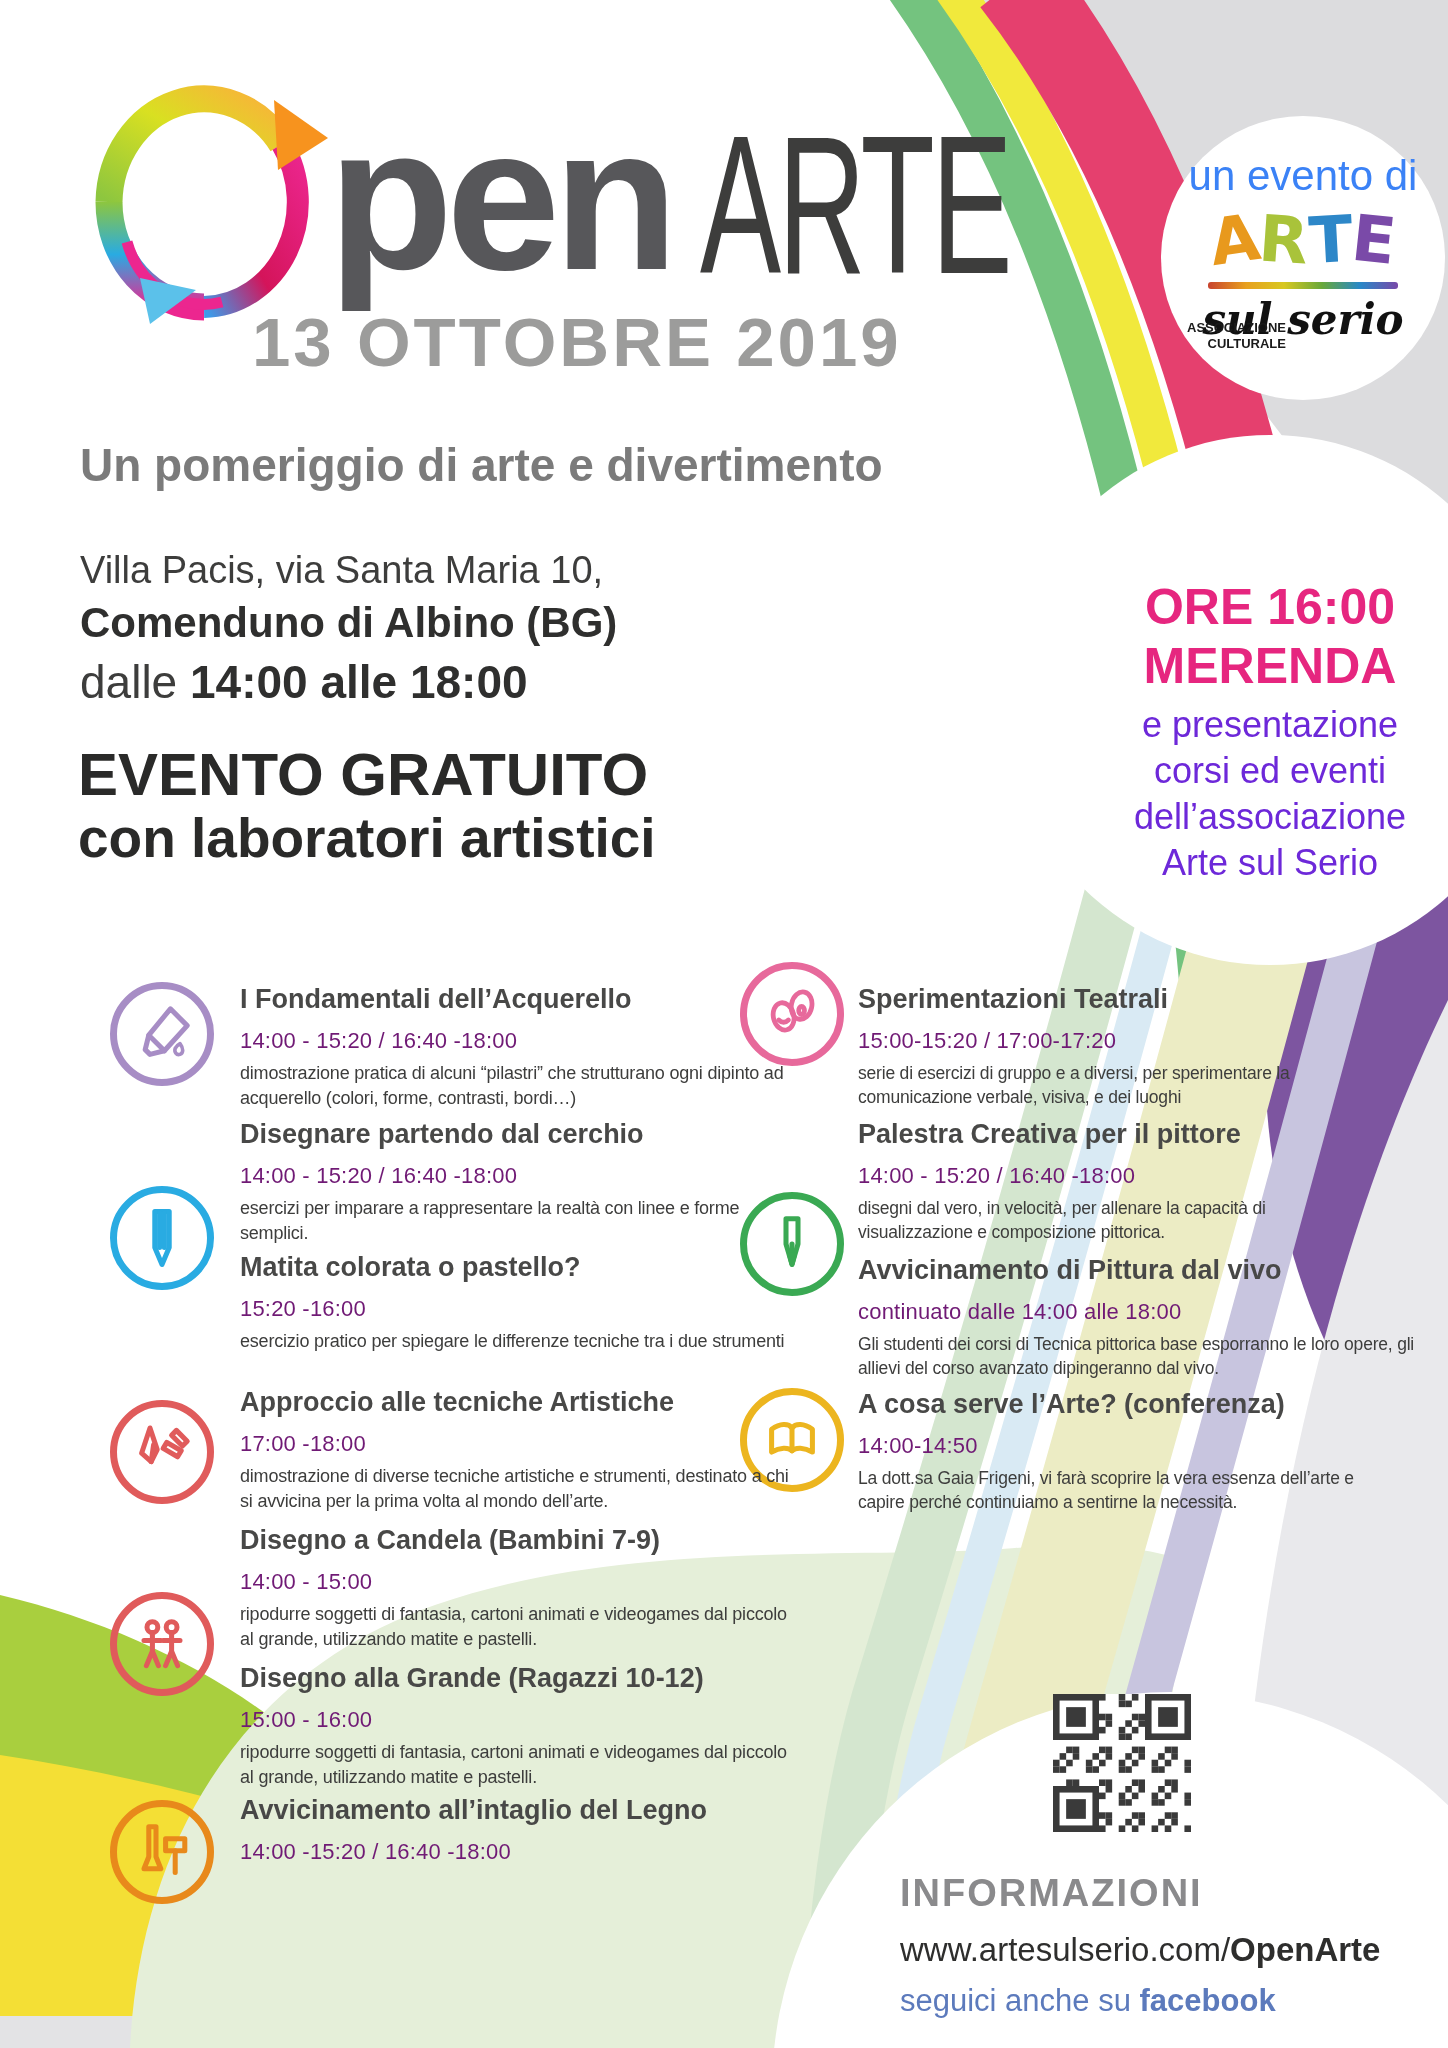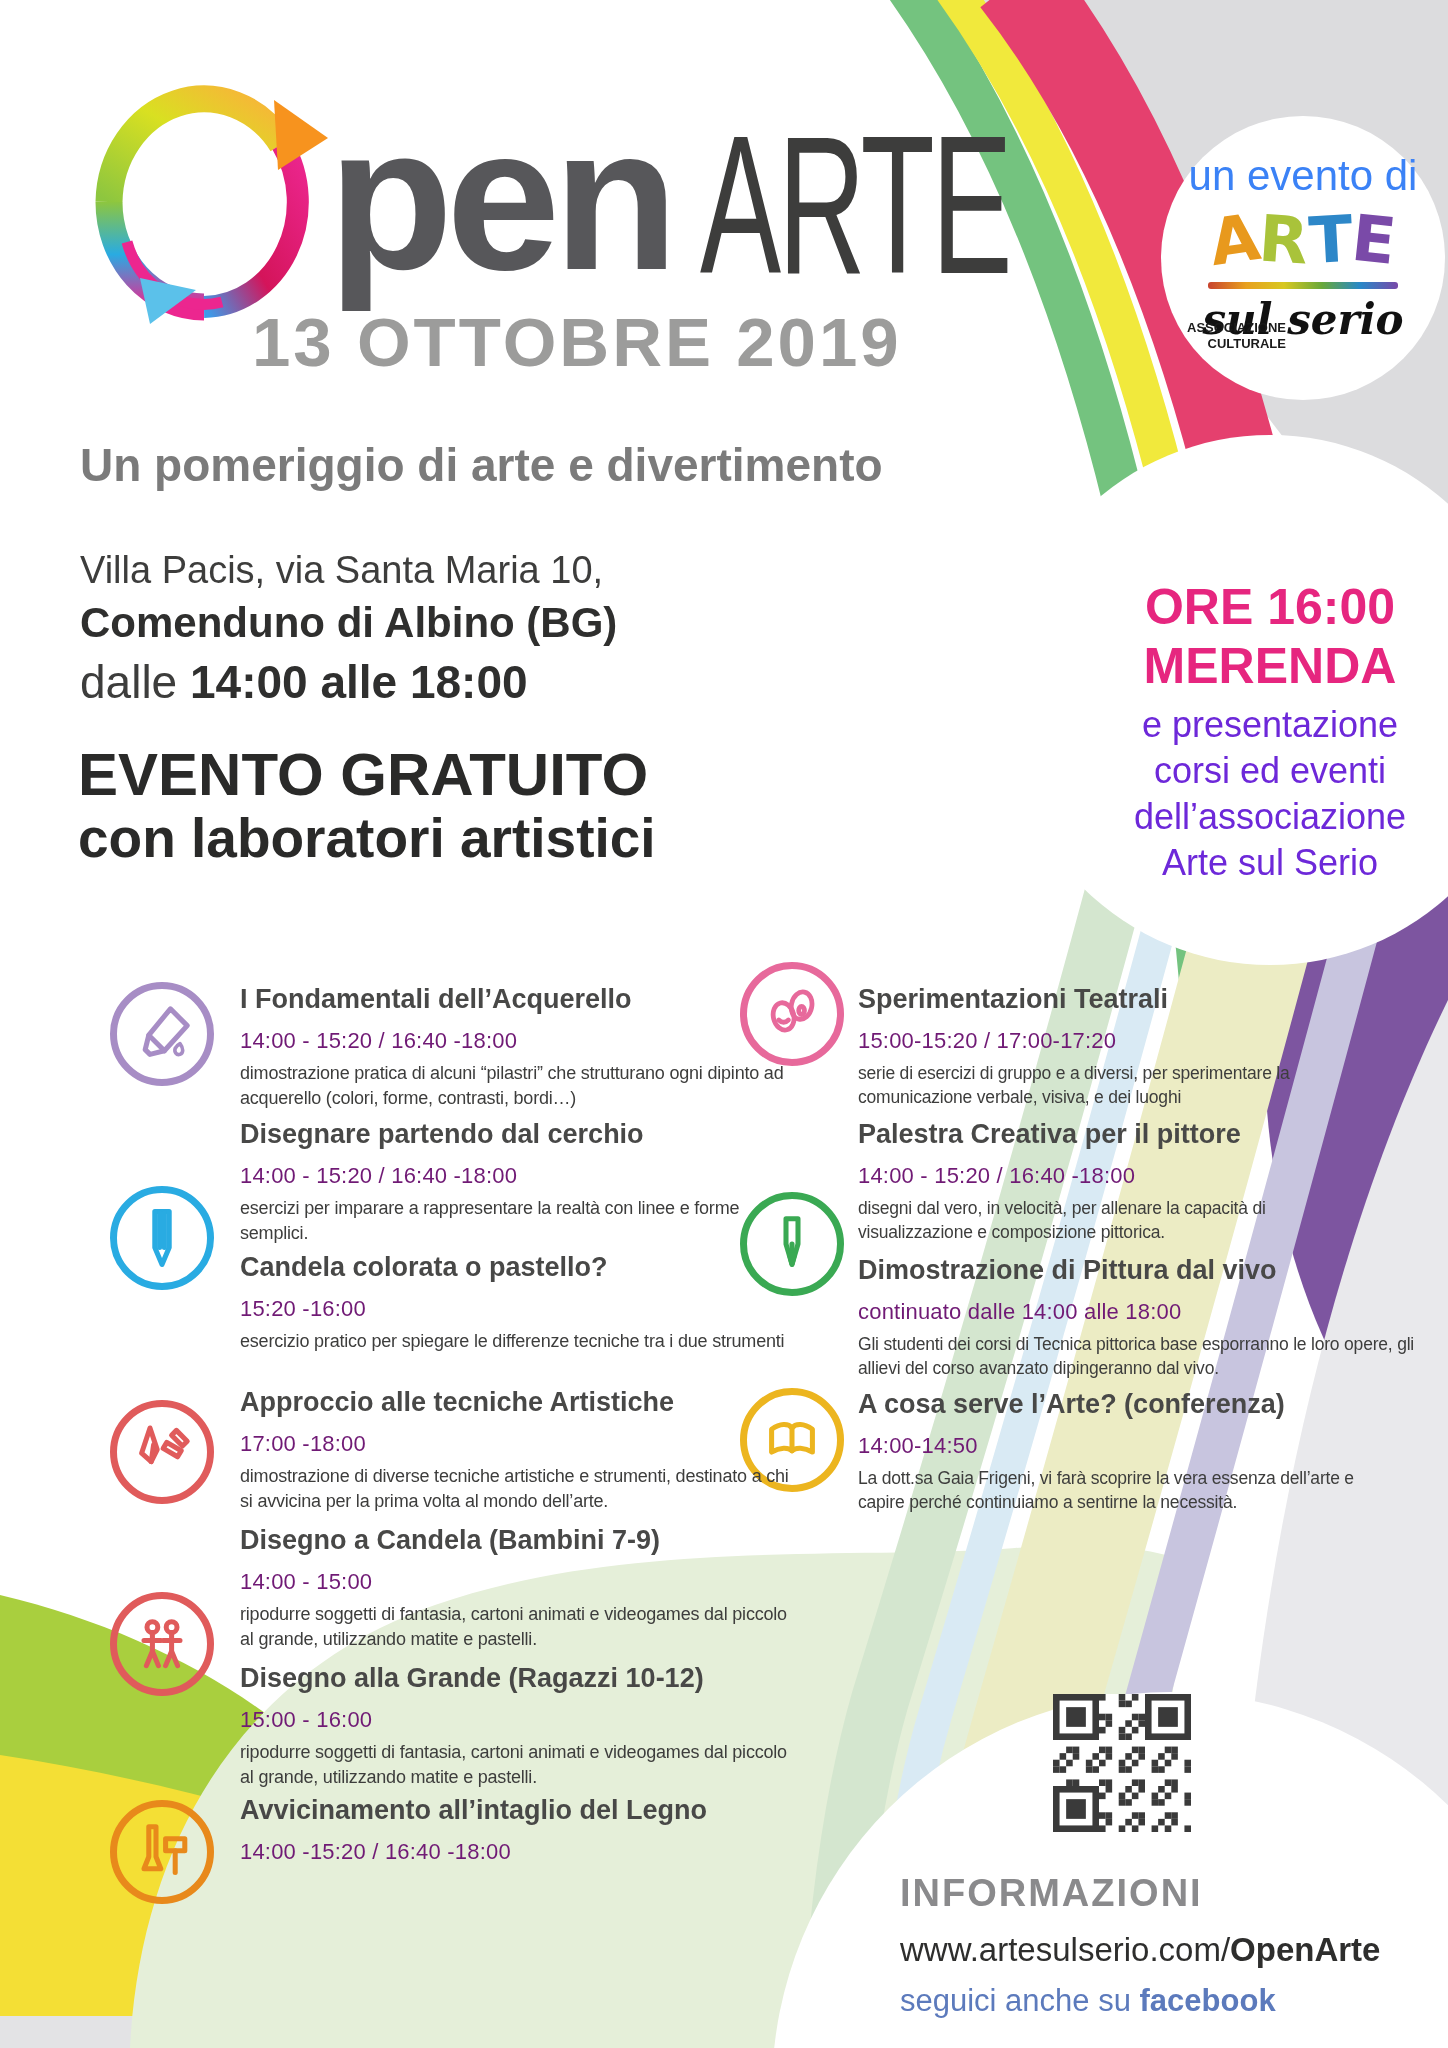--- a/index.html
+++ b/index.html
@@ -228,21 +228,21 @@
     <div class="t">I Fondamentali dell’Acquerello</div>
     <div class="h">14:00 - 15:20 / 16:40 -18:00</div>
     <div class="d">dimostrazione pratica di alcuni “pilastri” che strutturano ogni dipinto ad acquerello (colori, forme, contrasti, bordi…)</div>
   </div>
   <div class="ws" style="left:240px;top:1120px">
     <div class="t">Disegnare partendo dal cerchio</div>
     <div class="h">14:00 - 15:20 / 16:40 -18:00</div>
     <div class="d">esercizi per imparare a rappresentare la realtà con linee e forme semplici.</div>
   </div>
   <div class="ws" style="left:240px;top:1253px">
-    <div class="t">Candela colorata o pastello?</div>
+    <div class="t">Matita colorata o pastello?</div>
     <div class="h">15:20 -16:00</div>
     <div class="d">esercizio pratico per spiegare le differenze tecniche tra i due strumenti</div>
   </div>
   <div class="ws" style="left:240px;top:1388px">
     <div class="t">Approccio alle tecniche Artistiche</div>
     <div class="h">17:00 -18:00</div>
     <div class="d">dimostrazione di diverse tecniche artistiche e strumenti, destinato a chi si avvicina per la prima volta al mondo dell’arte.</div>
   </div>
   <div class="ws" style="left:240px;top:1526px">
     <div class="t">Disegno a Candela (Bambini 7-9)</div>
@@ -263,21 +263,21 @@
     <div class="t">Sperimentazioni Teatrali</div>
     <div class="h">15:00-15:20  / 17:00-17:20</div>
     <div class="d" style="width:500px">serie di esercizi di gruppo e a diversi, per sperimentare la comunicazione verbale, visiva, e dei luoghi</div>
   </div>
   <div class="ws ws-r" style="left:858px;top:1120px">
     <div class="t">Palestra Creativa per il pittore</div>
     <div class="h">14:00 - 15:20  / 16:40 -18:00</div>
     <div class="d" style="width:470px">disegni dal vero, in velocità, per allenare la capacità di visualizzazione e composizione pittorica.</div>
   </div>
   <div class="ws ws-r" style="left:858px;top:1256px">
-    <div class="t">Dimostrazione di Pittura dal vivo</div>
+    <div class="t">Avvicinamento di Pittura dal vivo</div>
     <div class="h">continuato dalle 14:00 alle 18:00</div>
     <div class="d" style="width:560px">Gli studenti dei corsi di Tecnica pittorica base esporranno le loro opere, gli allievi del corso avanzato dipingeranno dal vivo.</div>
   </div>
   <div class="ws ws-r" style="left:858px;top:1390px">
     <div class="t">A cosa serve l’Arte? (conferenza)</div>
     <div class="h">14:00-14:50</div>
     <div class="d" style="width:540px">La dott.sa Gaia Frigeni, vi farà scoprire la vera essenza dell’arte e capire perché continuiamo a sentirne la necessità.</div>
   </div>
 
   <svg class="abs" style="left:1053px;top:1694px" width="138" height="138" viewBox="0 0 126 126">

